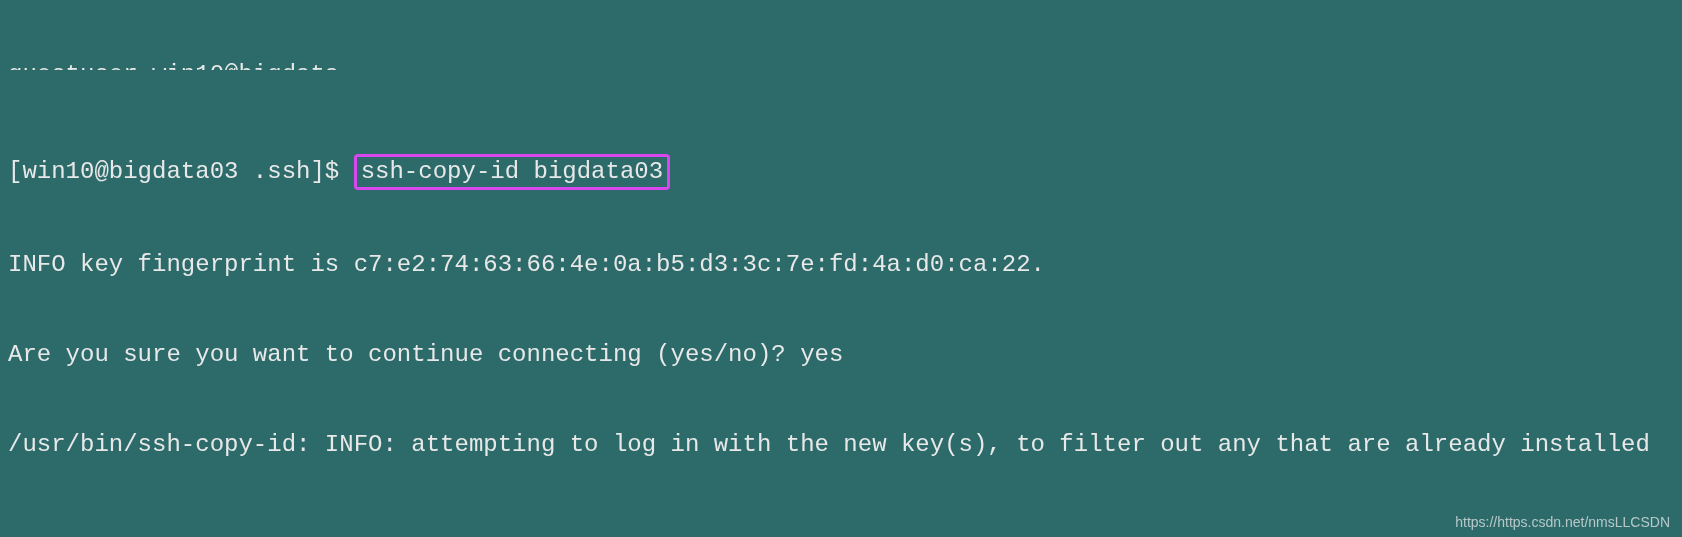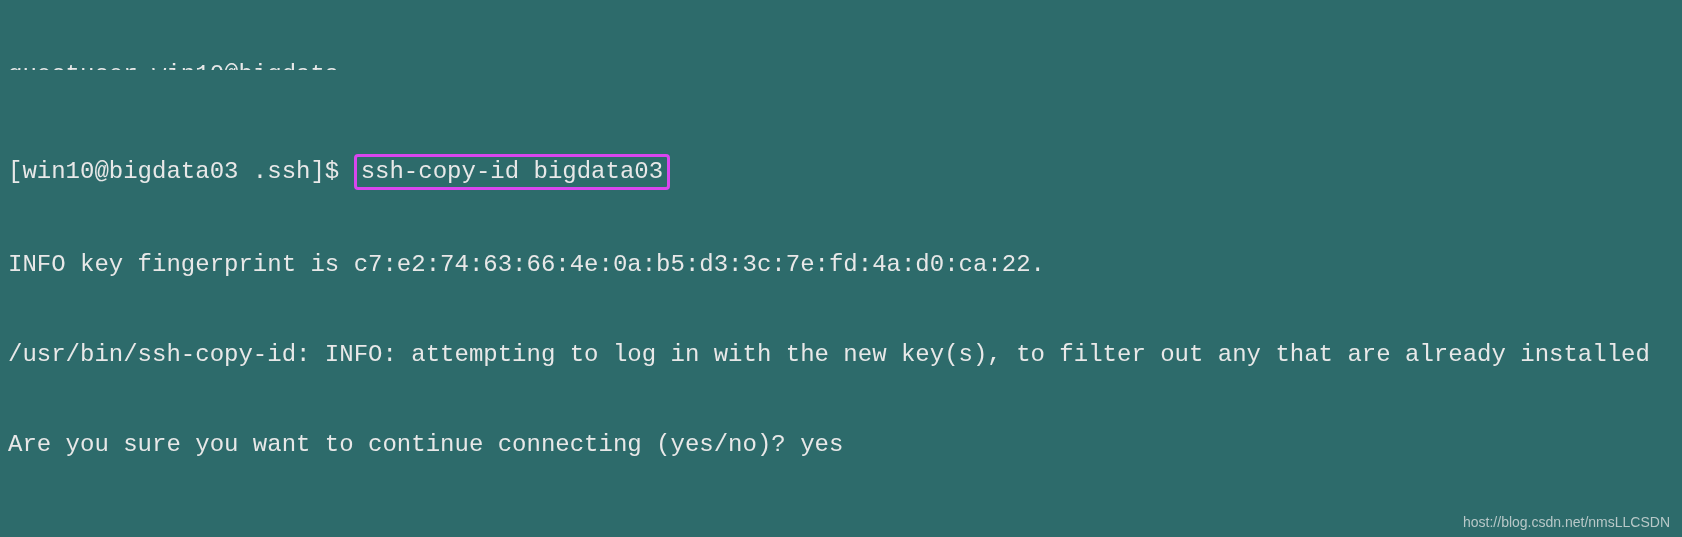--- a/index.html
+++ b/index.html
@@ -54,24 +54,24 @@
       left: 0;
     }
   </style>
 </head>
 <body>
 
 <div class="terminal">
   <span class="truncated-top"><span>guestuser win10@bigdata .</span></span>
   <span class="line"><span>[win10@bigdata03 .ssh]$ </span><span class="highlight-box"><span>ssh-copy-id bigdata03</span></span></span>
   <span class="line">INFO key fingerprint is c7:e2:74:63:66:4e:0a:b5:d3:3c:7e:fd:4a:d0:ca:22.</span>
+  <span class="line">Are you sure you want to continue connecting (yes/no)? yes</span>
   <span class="line">/usr/bin/ssh-copy-id: INFO: attempting to log in with the new key(s), to filter out any that are already installed</span>
-  <span class="line">Are you sure you want to continue connecting (yes/no)? yes</span>
   
   
   
   
   
   
   
 </div>
 
-<div class="watermark">host://blog.csdn.net/nmsLLCSDN</div>
+<div class="watermark">https://https.csdn.net/nmsLLCSDN</div>
 
 </body></html>

